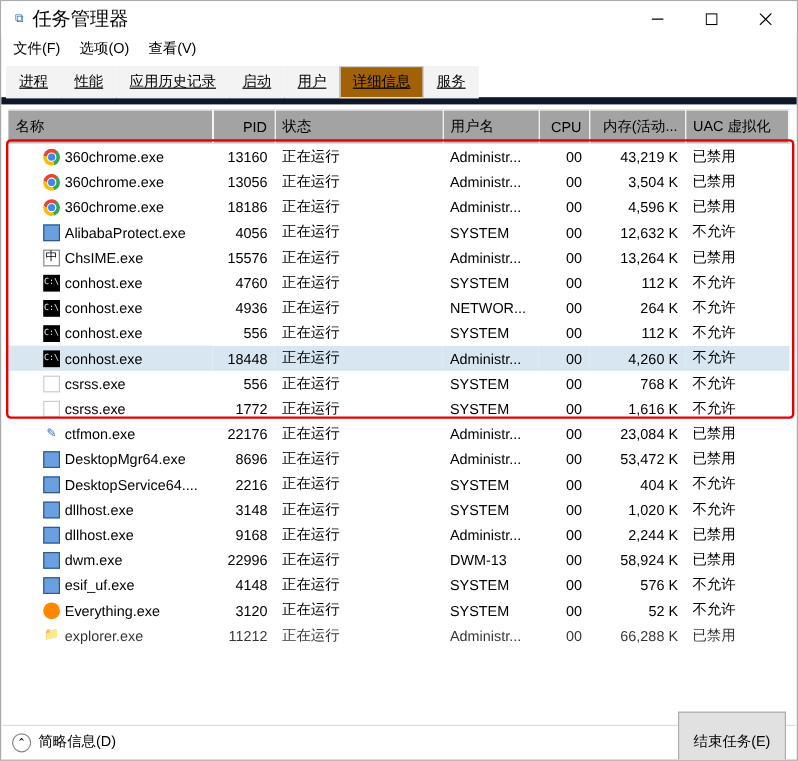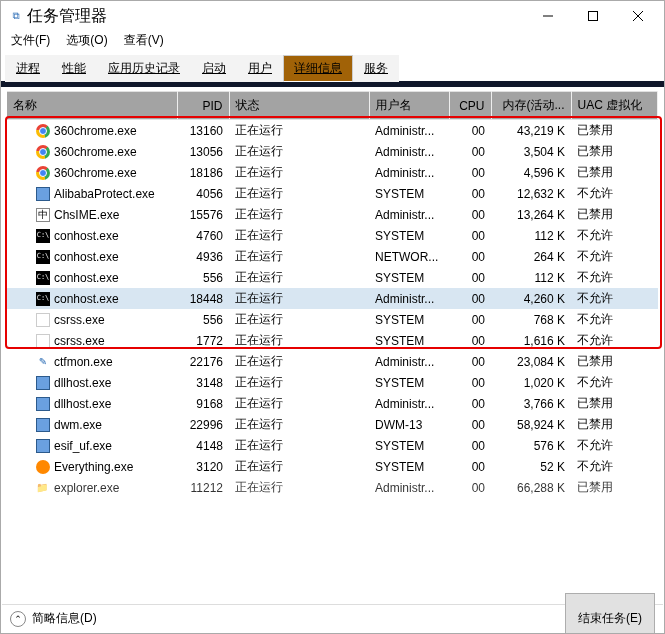--- a/index.html
+++ b/index.html
@@ -338,39 +338,63 @@
           <td class="right">22176</td>
           <td>正在运行</td>
           <td>Administr...</td>
           <td class="right">00</td>
           <td class="right">23,084 K</td>
           <td>已禁用</td>
         </tr>
         <tr>
           <td class="name-cell">
             <span class="icon app-ico"></span>
+            <span>DesktopMgr64.exe</span>
+          </td>
+          <td class="right">8696</td>
+          <td>正在运行</td>
+          <td>Administr...</td>
+          <td class="right">00</td>
+          <td class="right">53,472 K</td>
+          <td>已禁用</td>
+        </tr>
+        <tr>
+          <td class="name-cell">
+            <span class="icon app-ico"></span>
+            <span>DesktopService64....</span>
+          </td>
+          <td class="right">2216</td>
+          <td>正在运行</td>
+          <td>SYSTEM</td>
+          <td class="right">00</td>
+          <td class="right">404 K</td>
+          <td>不允许</td>
+        </tr>
+        <tr>
+          <td class="name-cell">
+            <span class="icon app-ico"></span>
             <span>dllhost.exe</span>
           </td>
           <td class="right">3148</td>
           <td>正在运行</td>
           <td>SYSTEM</td>
           <td class="right">00</td>
           <td class="right">1,020 K</td>
           <td>不允许</td>
         </tr>
         <tr>
           <td class="name-cell">
             <span class="icon app-ico"></span>
             <span>dllhost.exe</span>
           </td>
           <td class="right">9168</td>
           <td>正在运行</td>
           <td>Administr...</td>
           <td class="right">00</td>
-          <td class="right">3,766 K</td>
+          <td class="right">2,244 K</td>
           <td>已禁用</td>
         </tr>
         <tr>
           <td class="name-cell">
             <span class="icon app-ico"></span>
             <span>dwm.exe</span>
           </td>
           <td class="right">22996</td>
           <td>正在运行</td>
           <td>DWM-13</td>

